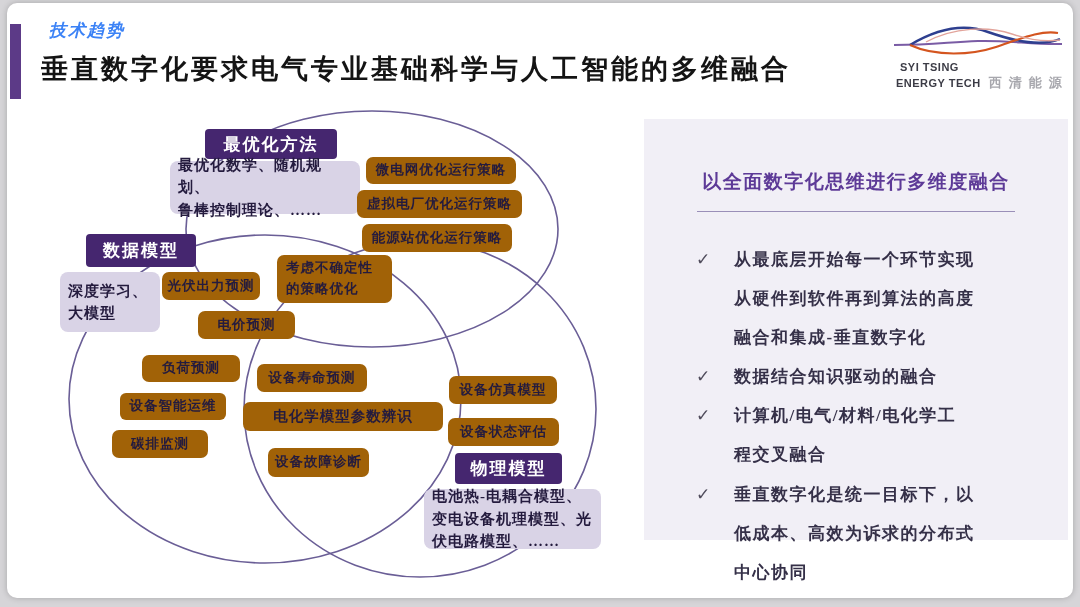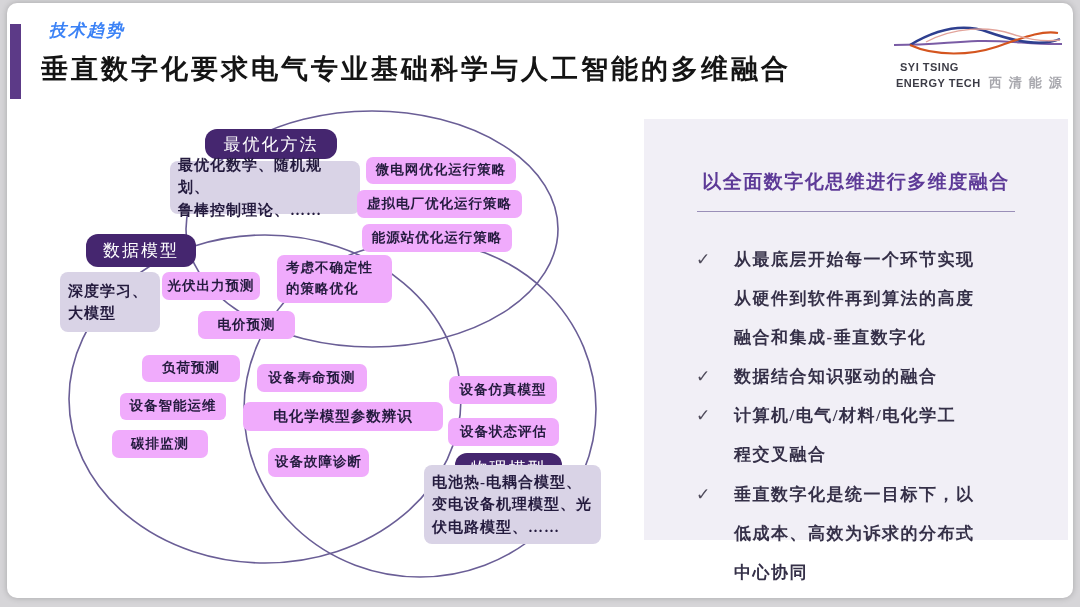--- a/index.html
+++ b/index.html
@@ -20,32 +20,32 @@
   
   .logo{position:absolute;left:885px;top:12px;width:180px;}
   .logo svg{display:block;}
   .logo-en{font-family:"Liberation Sans","DejaVu Sans",sans-serif;font-weight:bold;color:#3c3c46;font-size:11px;line-height:13px;letter-spacing:.5px;margin-left:8px;}
   .logo-row2{display:flex;align-items:baseline;gap:8px;margin-left:4px;}
   .logo-cn{font-size:13px;color:#a7a7ad;letter-spacing:7px;font-weight:bold;}
   
   .venn{position:absolute;left:0;top:0;}
   
   .dark-box{
-    position:absolute;background:#45266f;color:#ffffff;border-radius:12px;
+    position:absolute;background:#45266f;color:#ffffff;border-radius:4px;
     display:flex;align-items:center;justify-content:center;
-    font-size:17px;font-weight:normal;letter-spacing:2px;
+    font-size:17px;font-weight:bold;letter-spacing:2px;
   }
   .note-box{
     position:absolute;background:#d9d3e6;color:#241b3e;border-radius:8px;
     display:flex;align-items:center;justify-content:flex-start;
     font-size:15px;font-weight:bold;letter-spacing:1px;
     padding:4px 8px;box-sizing:border-box;white-space:pre-line;line-height:1.5;
   }
   .pill{
-    position:absolute;background:#f0abfc;color:#241b3e;border-radius:7px;
+    position:absolute;background:#a16207;color:#241b3e;border-radius:7px;
     display:flex;align-items:center;justify-content:center;
     font-size:13.5px;font-weight:bold;letter-spacing:1px;
     white-space:pre-line;line-height:1.55;box-sizing:border-box;padding:2px 4px;
   }
   .pill.left-align{justify-content:flex-start;text-align:left;}
   
   .panel{
     position:absolute;left:637px;top:116px;width:424px;height:421px;
     background:#f1eff6;
   }
@@ -92,21 +92,21 @@
   </svg>
 
   <div class="dark-box" style="left:198px;top:126px;width:132px;height:30px;">最优化方法</div>
   <div class="dark-box" style="left:79px;top:231px;width:110px;height:33px;">数据模型</div>
   <div class="dark-box" style="left:448px;top:450px;width:107px;height:31px;">物理模型</div>
 
   <div class="note-box" style="left:163px;top:158px;width:190px;height:53px;">最优化数学、随机规划、
 鲁棒控制理论、……</div>
   <div class="note-box" style="left:53px;top:269px;width:100px;height:60px;">深度学习、
 大模型</div>
-  <div class="note-box" style="left:417px;top:462px;width:177px;height:79px;">电池热-电耦合模型、
+  <div class="note-box" style="left:417px;top:486px;width:177px;height:60px;">电池热-电耦合模型、
 变电设备机理模型、光
 伏电路模型、……</div>
 
   <div class="pill" style="left:359px;top:154px;width:150px;height:27px;">微电网优化运行策略</div>
   <div class="pill" style="left:350px;top:187px;width:165px;height:28px;">虚拟电厂优化运行策略</div>
   <div class="pill" style="left:355px;top:221px;width:150px;height:28px;">能源站优化运行策略</div>
   <div class="pill left-align" style="left:270px;top:252px;width:115px;height:48px;padding-left:9px;">考虑不确定性
 的策略优化</div>
   <div class="pill" style="left:155px;top:269px;width:98px;height:28px;">光伏出力预测</div>
   <div class="pill" style="left:191px;top:308px;width:97px;height:28px;">电价预测</div>

